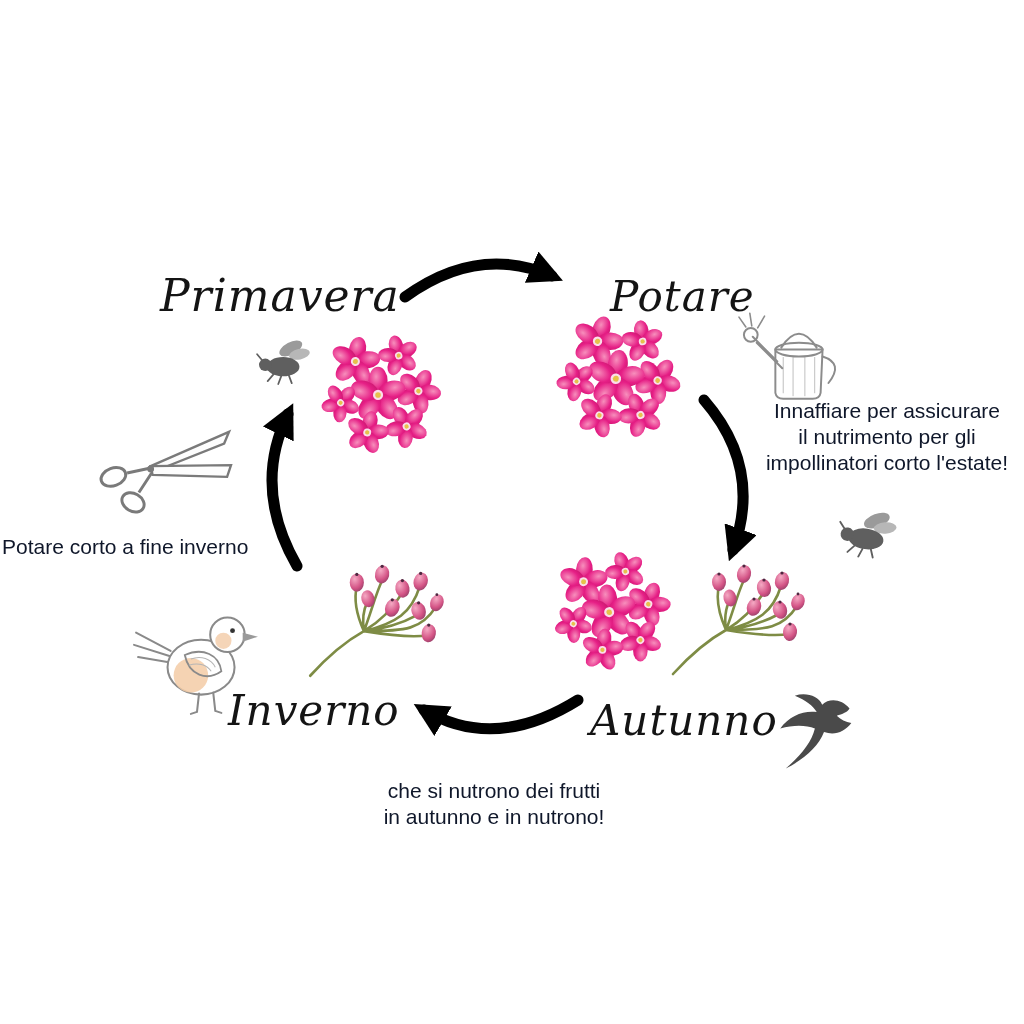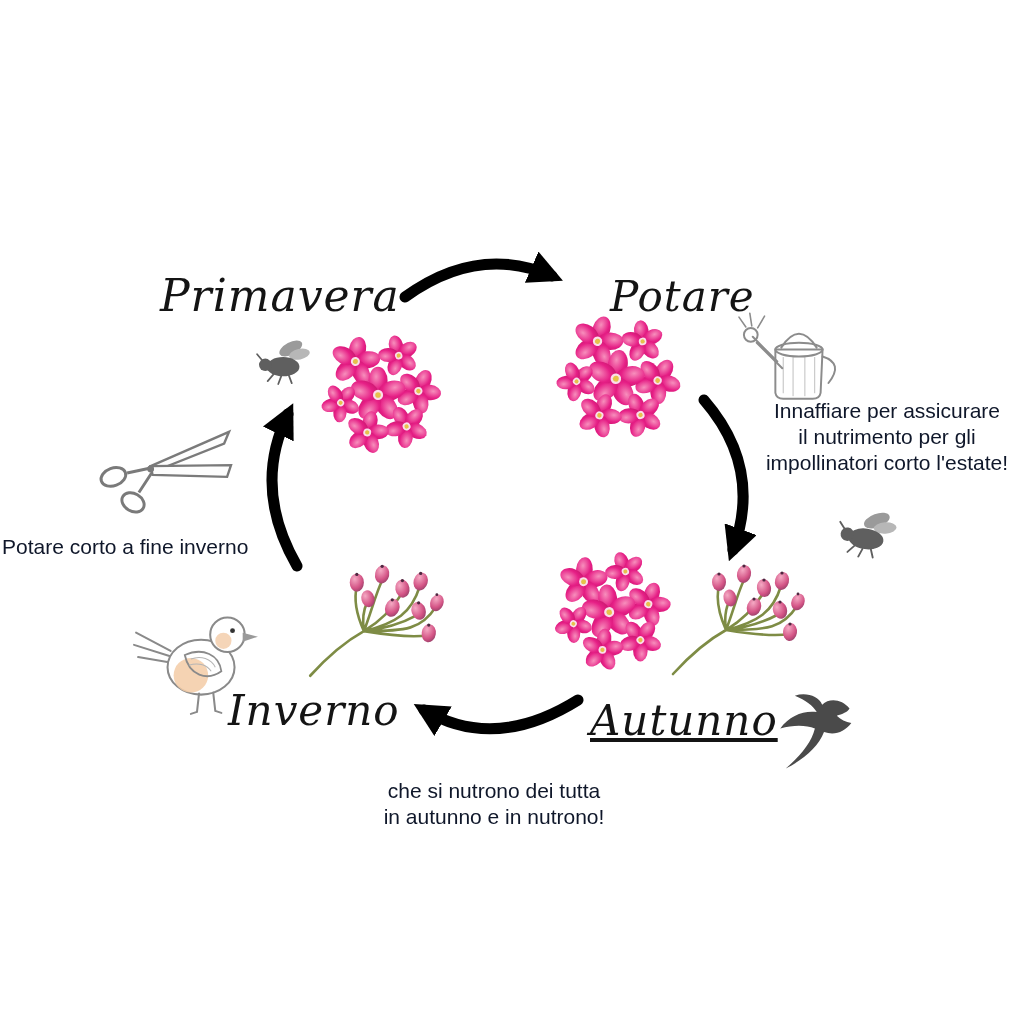--- a/index.html
+++ b/index.html
@@ -94,34 +94,34 @@
       </marker>
     </defs>
     <path d="M 405 297 Q 478 244 552 276" fill="none" stroke="#000" stroke-width="11" stroke-linecap="round" marker-end="url(#ah)"></path>
     <path d="M 704 400 Q 763 468 733 550" fill="none" stroke="#000" stroke-width="11" stroke-linecap="round" marker-end="url(#ah)"></path>
     <path d="M 578 700 Q 495 752 424 710" fill="none" stroke="#000" stroke-width="11" stroke-linecap="round" marker-end="url(#ah)"></path>
     <path d="M 297 566 Q 252 488 288 414" fill="none" stroke="#000" stroke-width="11" stroke-linecap="round" marker-end="url(#ah)"></path>
   </svg>
 
   <div class="season" style="left:160px;top:270px;width:240px;font-size:44px;">Primavera</div>
   <div class="season" style="left:610px;top:272px;width:150px;">Potare</div>
-  <div class="season" style="left:590px;top:696px;width:195px;text-decoration:underline;">Autunno</div>
+  <div class="season" style="left:590px;top:696px;width:195px;">Autunno</div>
   <div class="season" style="left:228px;top:686px;width:180px;">Inverno</div>
 
   <div class="note" style="left:750px;top:398px;width:274px;">
     <span>Innaffiare per assicurare</span><br>
     <span>il nutrimento per gli</span><br>
     <span>impollinatori corto l'estate!</span>
   </div>
 
   <div class="note" style="left:2px;top:534px;width:282px;text-align:left;">Potare corto a fine inverno</div>
 
   <div class="note" style="left:356px;top:752px;width:276px;">
     <br>
-    <span>che si nutrono dei tutta</span><br>
+    <span>che si nutrono dei frutti</span><br>
     <span>in autunno e in nutrono!</span>
   </div>
 
   <div class="icon" style="left:316px;top:330px;">
     <svg width="128" height="128" viewBox="0 0 130 130">
         <use href="#cluster"></use>
       </svg>
   </div>
   <div class="icon" style="left:552px;top:312px;transform:rotate(8deg);">
     <svg width="132" height="132" viewBox="0 0 130 130">

